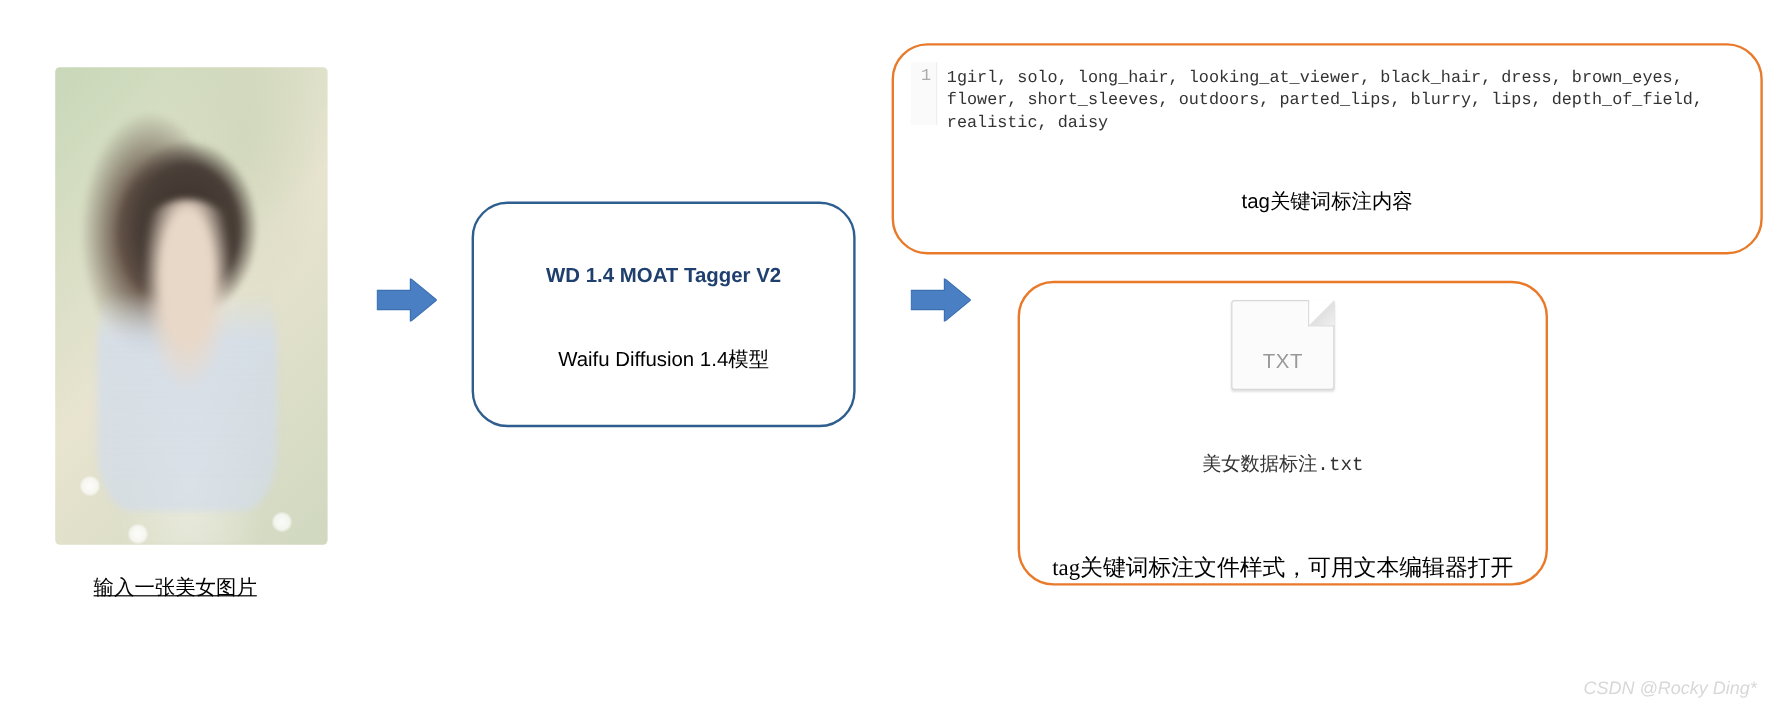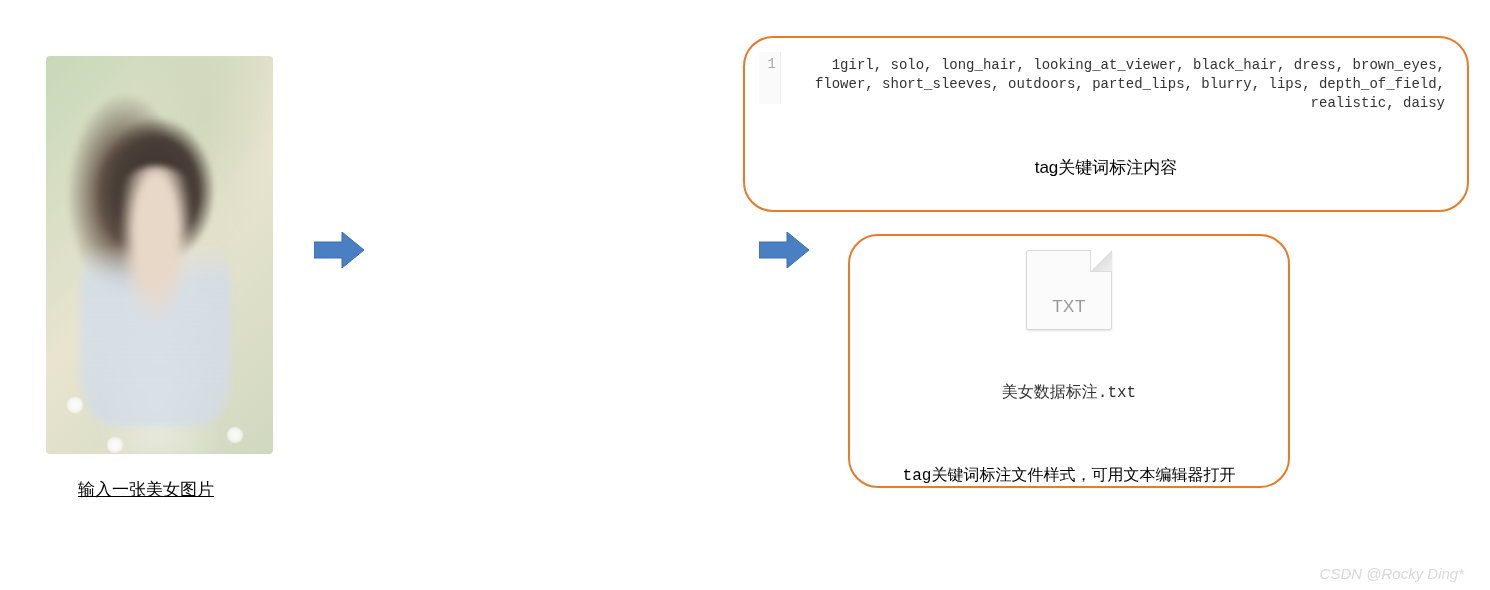--- a/index.html
+++ b/index.html
@@ -20,29 +20,29 @@
     .arrow1 { left: 314px; top: 232px; }
     .arrow2 { left: 759px; top: 232px; }
 
     .model-box { position: absolute; left: 393px; top: 168px; width: 320px; height: 188px; border: 2px solid #2e5e8e; border-radius: 30px; display: flex; flex-direction: column; align-items: center; justify-content: center; gap: 48px; padding-top: 6px; }
     .model-title { font-size: 17px; font-weight: bold; color: #1f3f6e; }
     .model-sub { font-size: 17px; color: #000; }
 
     .tag-box { position: absolute; left: 743px; top: 36px; width: 726px; height: 176px; border: 2px solid #e87a2a; border-radius: 30px; overflow: hidden; }
     .code-wrap { position: absolute; left: 14px; top: 14px; right: 14px; height: 52px; background: #fff; display: flex; font-family: "Consolas", "Courier New", monospace; font-size: 14px; }
     .lineno { width: 22px; text-align: right; color: #aaa; background: #fafafa; padding: 4px 4px 0 0; border-right: 1px solid #eee; }
-    .code { padding: 4px 8px 0 8px; color: #333; white-space: pre-wrap; line-height: 1.35; flex: 1; text-align: right; }
+    .code { padding: 4px 8px 0 8px; color: #333; white-space: pre-wrap; line-height: 1.35; flex: 1; }
     .tag-caption { position: absolute; left: 0; right: 0; top: 118px; text-align: center; font-size: 17px; color: #000; font-family: Liberation Sans, sans-serif; }
 
     .file-box { position: absolute; left: 848px; top: 234px; width: 442px; height: 254px; border: 2px solid #e87a2a; border-radius: 30px; display: flex; flex-direction: column; align-items: center; justify-content: flex-start; padding-top: 14px; gap: 28px; }
     .file-icon { width: 86px; height: 112px; position: relative; background: #fbfbfb; border: 1px solid #d8d8d8; border-radius: 3px; box-shadow: 0 1px 2px rgba(0,0,0,0.12); }
     .file-corner { position: absolute; right: -1px; top: -1px; width: 22px; height: 22px; background: linear-gradient(135deg, #fff 0%, #fff 48%, #e0e0e0 52%, #f0f0f0 100%); border-left: 1px solid #ddd; border-bottom: 1px solid #ddd; }
     .file-txt { position: absolute; left: 0; right: 0; bottom: 12px; text-align: center; font-size: 17px; color: #999; font-weight: 500; letter-spacing: 0.5px; }
     .file-name { margin-top: 24px; font-size: 16px; color: #333; font-family: Liberation Mono, monospace; }
-    .file-caption { margin-top: 34px; font-size: 16px; color: #000; font-family: Liberation Mono, monospace; }
+    .file-caption { margin-top: 34px; font-size: 19px; color: #000; font-family: Liberation Serif, serif; }
 
     .watermark { position: absolute; right: 26px; bottom: 8px; font-size: 15px; color: #d8d8d8; font-style: italic; font-family: Arial, sans-serif; }
   </style>
 </head>
 <body>
 <div class="canvas">
 
   <div class="input-img">
     <div class="img-blur"></div>
     <div class="img-hair"></div>
@@ -54,20 +54,24 @@
 
   </div>
   <div class="input-caption">输入一张美女图片</div>
 
   <div class="arrow arrow1">
     <svg viewBox="0 0 50 36">
         <path d="M0 10 L28 10 L28 0 L50 18 L28 36 L28 26 L0 26 Z" fill="#4a7fc4" stroke="#3a6fb0" stroke-width="1"></path>
       </svg>
   </div>
 
+  <div class="model-box">
+    <div class="model-title">WD 1.4 MOAT Tagger V2</div>
+    <div class="model-sub">Waifu Diffusion 1.4模型</div>
+  </div>
 
   <div class="arrow arrow2">
     <svg viewBox="0 0 50 36">
         <path d="M0 10 L28 10 L28 0 L50 18 L28 36 L28 26 L0 26 Z" fill="#4a7fc4" stroke="#3a6fb0" stroke-width="1"></path>
       </svg>
   </div>
 
   <div class="tag-box">
     <div class="code-wrap">
       <div class="lineno">1</div>

